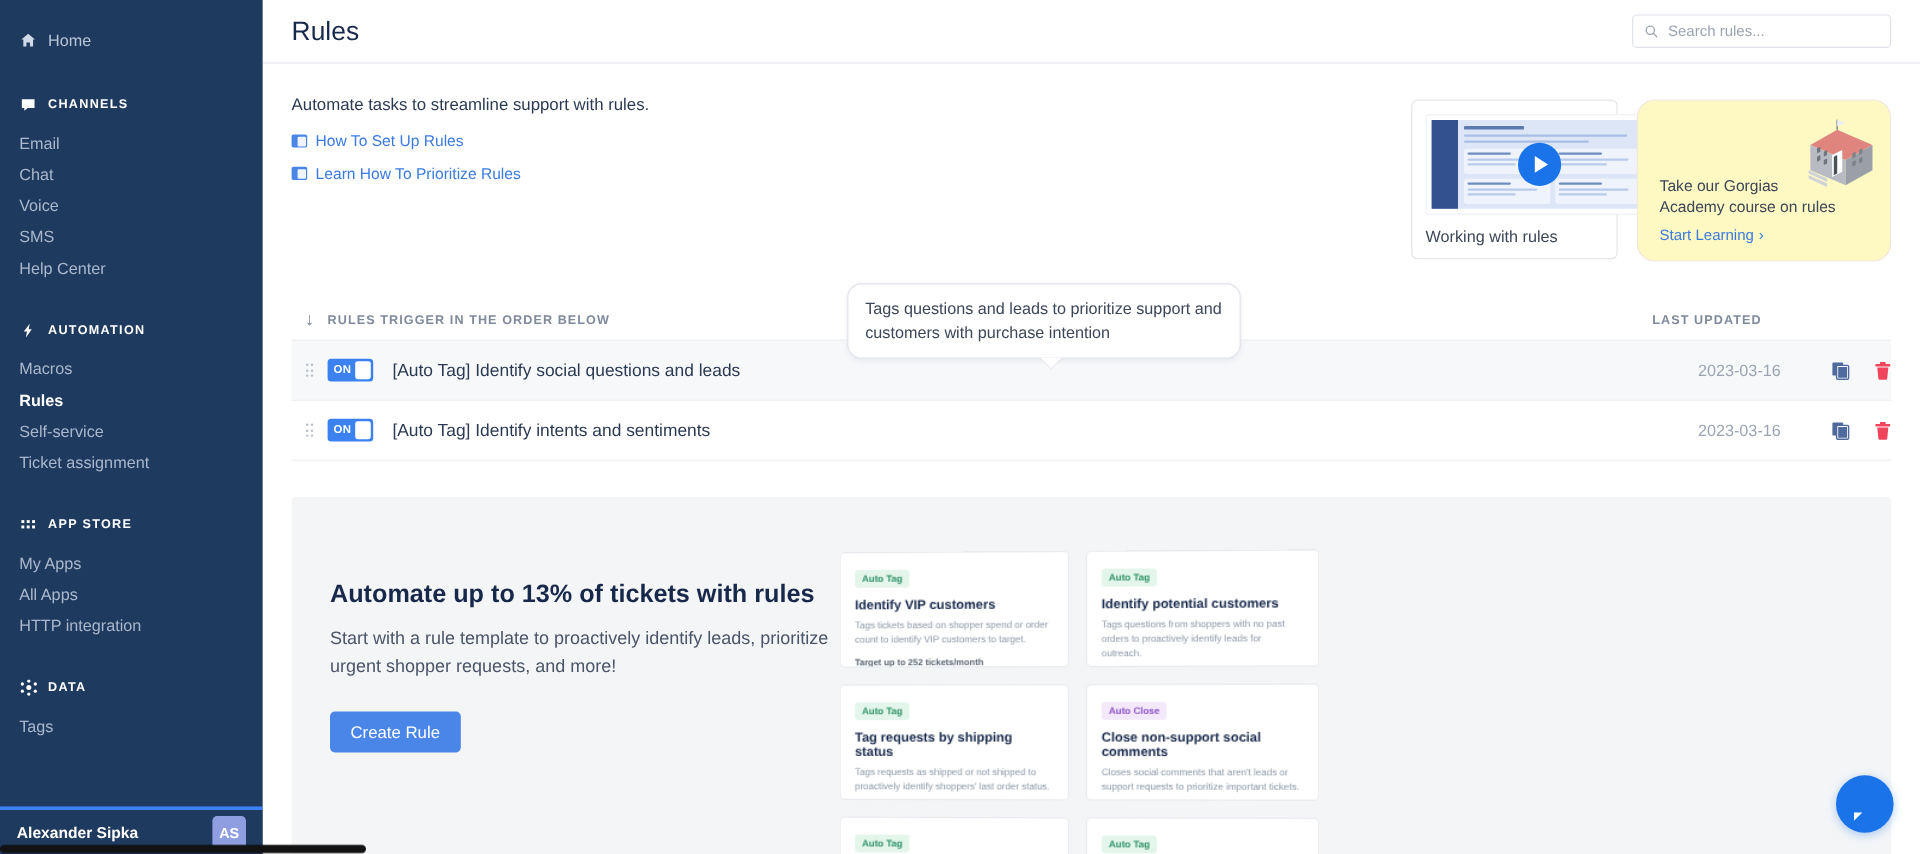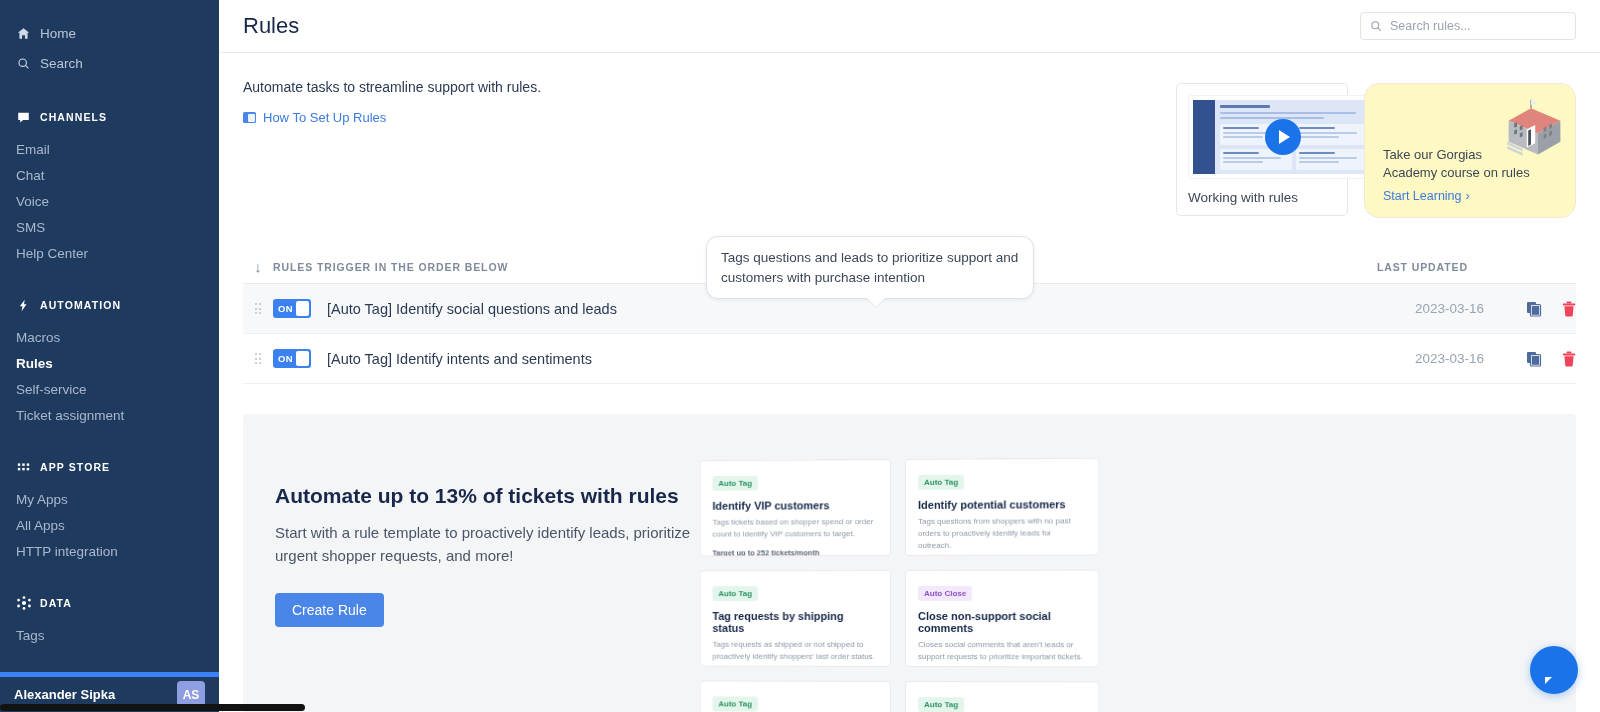--- a/index.html
+++ b/index.html
@@ -47,21 +47,21 @@
     color: #ffffff; text-transform: uppercase;
   }
   .sb-item {
     padding: 0 16px; height: 26px; display:flex; align-items:center;
     font-size: 13.5px; color: #a9b8cc; cursor: pointer;
   }
   .sb-item.active { color: #ffffff; font-weight: bold; }
 
   .sb-user {
     position: absolute; left: 0; bottom: 0; width: 219px; height: 40px;
-    background: #1f3a5f; border-top: 5px solid #3b82f6;
+    background: #1f3a5f; border-top: 3px solid #3b82f6;
     display: flex; align-items: center; padding: 16px 14px;
   }
   .sb-user-name { font-size: 13px; font-weight: bold; color: #ffffff; }
   .sb-avatar {
     margin-left: auto; width: 28px; height: 28px; border-radius: 4px;
     background: #8f9ee0; color: #ffffff; font-size: 12px; font-weight: bold;
     display: flex; align-items: center; justify-content: center;
   }
 
   
@@ -268,29 +268,20 @@
 
     <div class="sb-body">
       <div class="sb-link">
         <span class="gl">
           <svg width="13" height="13" viewBox="0 0 16 16">
               <path fill="currentColor" d="M8 1.5 1 7.2h2v7.3h3.2v-4.2h3.6v4.2H13V7.2h2z"></path>
             </svg>
         </span>
         <span>Home</span>
       </div>
-      <div class="sb-link">
-        <span class="gl">
-          <svg width="13" height="13" viewBox="0 0 16 16">
-              <circle cx="7" cy="7" r="4.6" fill="none" stroke="currentColor" stroke-width="1.4"></circle>
-              <line x1="10.4" y1="10.4" x2="14" y2="14" stroke="currentColor" stroke-width="1.4"></line>
-            </svg>
-        </span>
-        <span>Search</span>
-      </div>
 
       <div class="sb-section">
         <span class="gl">
           <svg width="13" height="13" viewBox="0 0 16 16">
               <path fill="currentColor" d="M1.5 2h13v9h-7l-3.5 3v-3h-2.5z"></path>
             </svg>
         </span>
         <span class="sb-section-label">CHANNELS</span>
       </div>
       <div class="sb-item">
@@ -398,20 +389,24 @@
     </div>
 
     <div class="content">
 
       <div class="intro-row">
         <div class="intro-left">
           <div class="intro-lead">Automate tasks to streamline support with rules.</div>
           <div class="intro-link">
             <span class="bookicon"></span>
             <span>How To Set Up Rules</span>
+          </div>
+          <div class="intro-link">
+            <span class="bookicon"></span>
+            <span>Learn How To Prioritize Rules</span>
           </div>
         </div>
 
         <div class="promo-cards">
           <div class="video-card">
             <div class="video-thumb">
               <div class="vt-inner">
                 <div class="vt-rail"></div>
                 <div class="vt-body">
                   <div class="vt-line t"></div>

